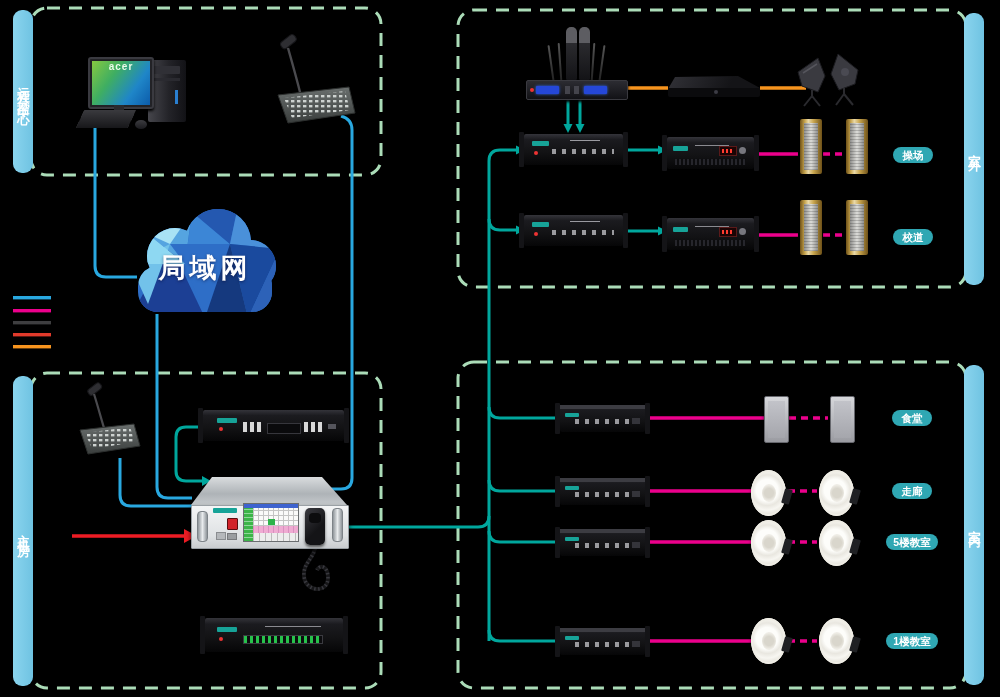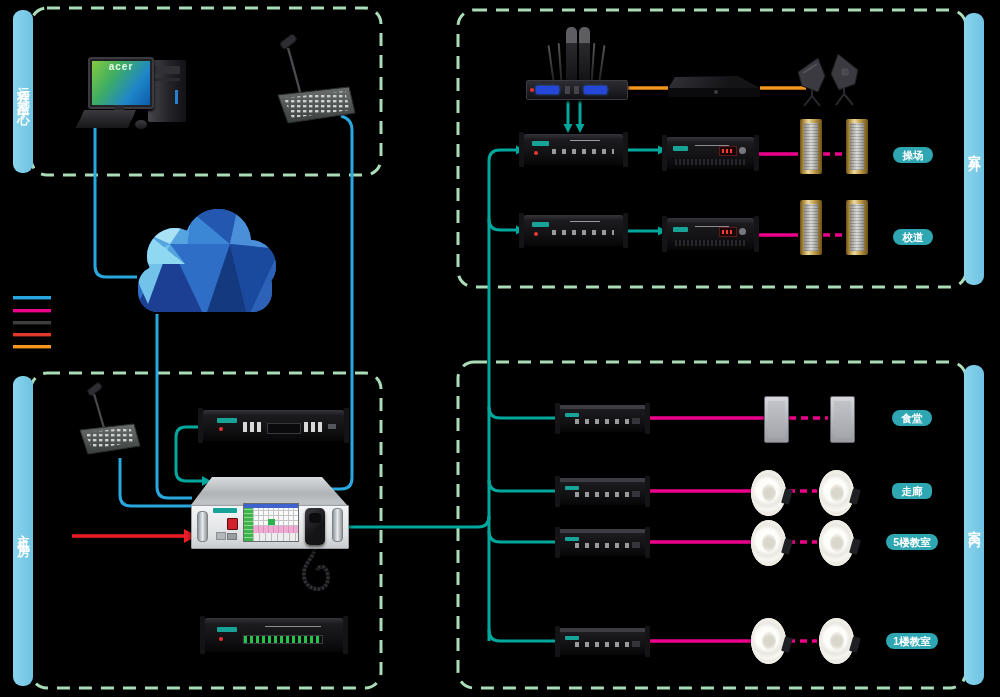--- a/index.html
+++ b/index.html
@@ -190,25 +190,28 @@
       <path d="M16,2 C14,18 3,20 4,34 C5,50 28,52 28,36 C28,24 20,22 17,28" fill="none" stroke="#161618" stroke-width="4"></path>
       <path d="M16,2 C14,18 3,20 4,34 C5,50 28,52 28,36 C28,24 20,22 17,28" fill="none" stroke="#38383e" stroke-width="3.5" stroke-dasharray="1.5 2.5"></path>
     </g>
   </svg>
 
   <div class="bar" style="left:13px;top:10px;width:20px;height:163px;">远程分控中心</div>
   <div class="bar" style="left:13px;top:376px;width:20px;height:310px;">主机房</div>
   <div class="bar" style="left:964px;top:13px;width:20px;height:272px;">室外</div>
   <div class="bar" style="left:964px;top:365px;width:20px;height:320px;">室内</div>
 
+  <div style="position:absolute;z-index:3;left:140px;top:250px;width:130px;text-align:center;
+              color:#fff;font-size:27px;font-weight:bold;letter-spacing:4px;
+              text-shadow:0 1px 3px rgba(0,0,40,.5);">局域网</div>
 
   <div class="pill" style="left:893px;top:147px;width:40px;">操场</div>
   <div class="pill" style="left:893px;top:229px;width:40px;">校道</div>
   <div class="pill" style="left:892px;top:410px;width:40px;">食堂</div>
-  <div class="pill" style="left:892px;top:483px;width:40px;border-radius:6px;">走廊</div>
+  <div class="pill" style="left:892px;top:483px;width:40px;">走廊</div>
   <div class="pill" style="left:886px;top:534px;width:52px;">5楼教室</div>
   <div class="pill" style="left:886px;top:633px;width:52px;">1楼教室</div>
 
   <div class="dev" style="left:68px;top:52px;width:124px;height:84px;">
     <div style="position:absolute;left:80px;top:8px;width:38px;height:62px;
          background:linear-gradient(90deg,#46464c,#232328 55%,#121216);border-radius:2px;box-shadow:0 2px 3px #000;">
       <div style="position:absolute;left:4px;top:6px;right:6px;height:8px;background:#303036;border-radius:1px;"></div>
       <div style="position:absolute;left:4px;top:18px;right:6px;height:3px;background:#2a2a30;"></div>
       <div style="position:absolute;right:8px;top:30px;width:3px;height:14px;background:#2a7fd0;"></div>
     </div>

